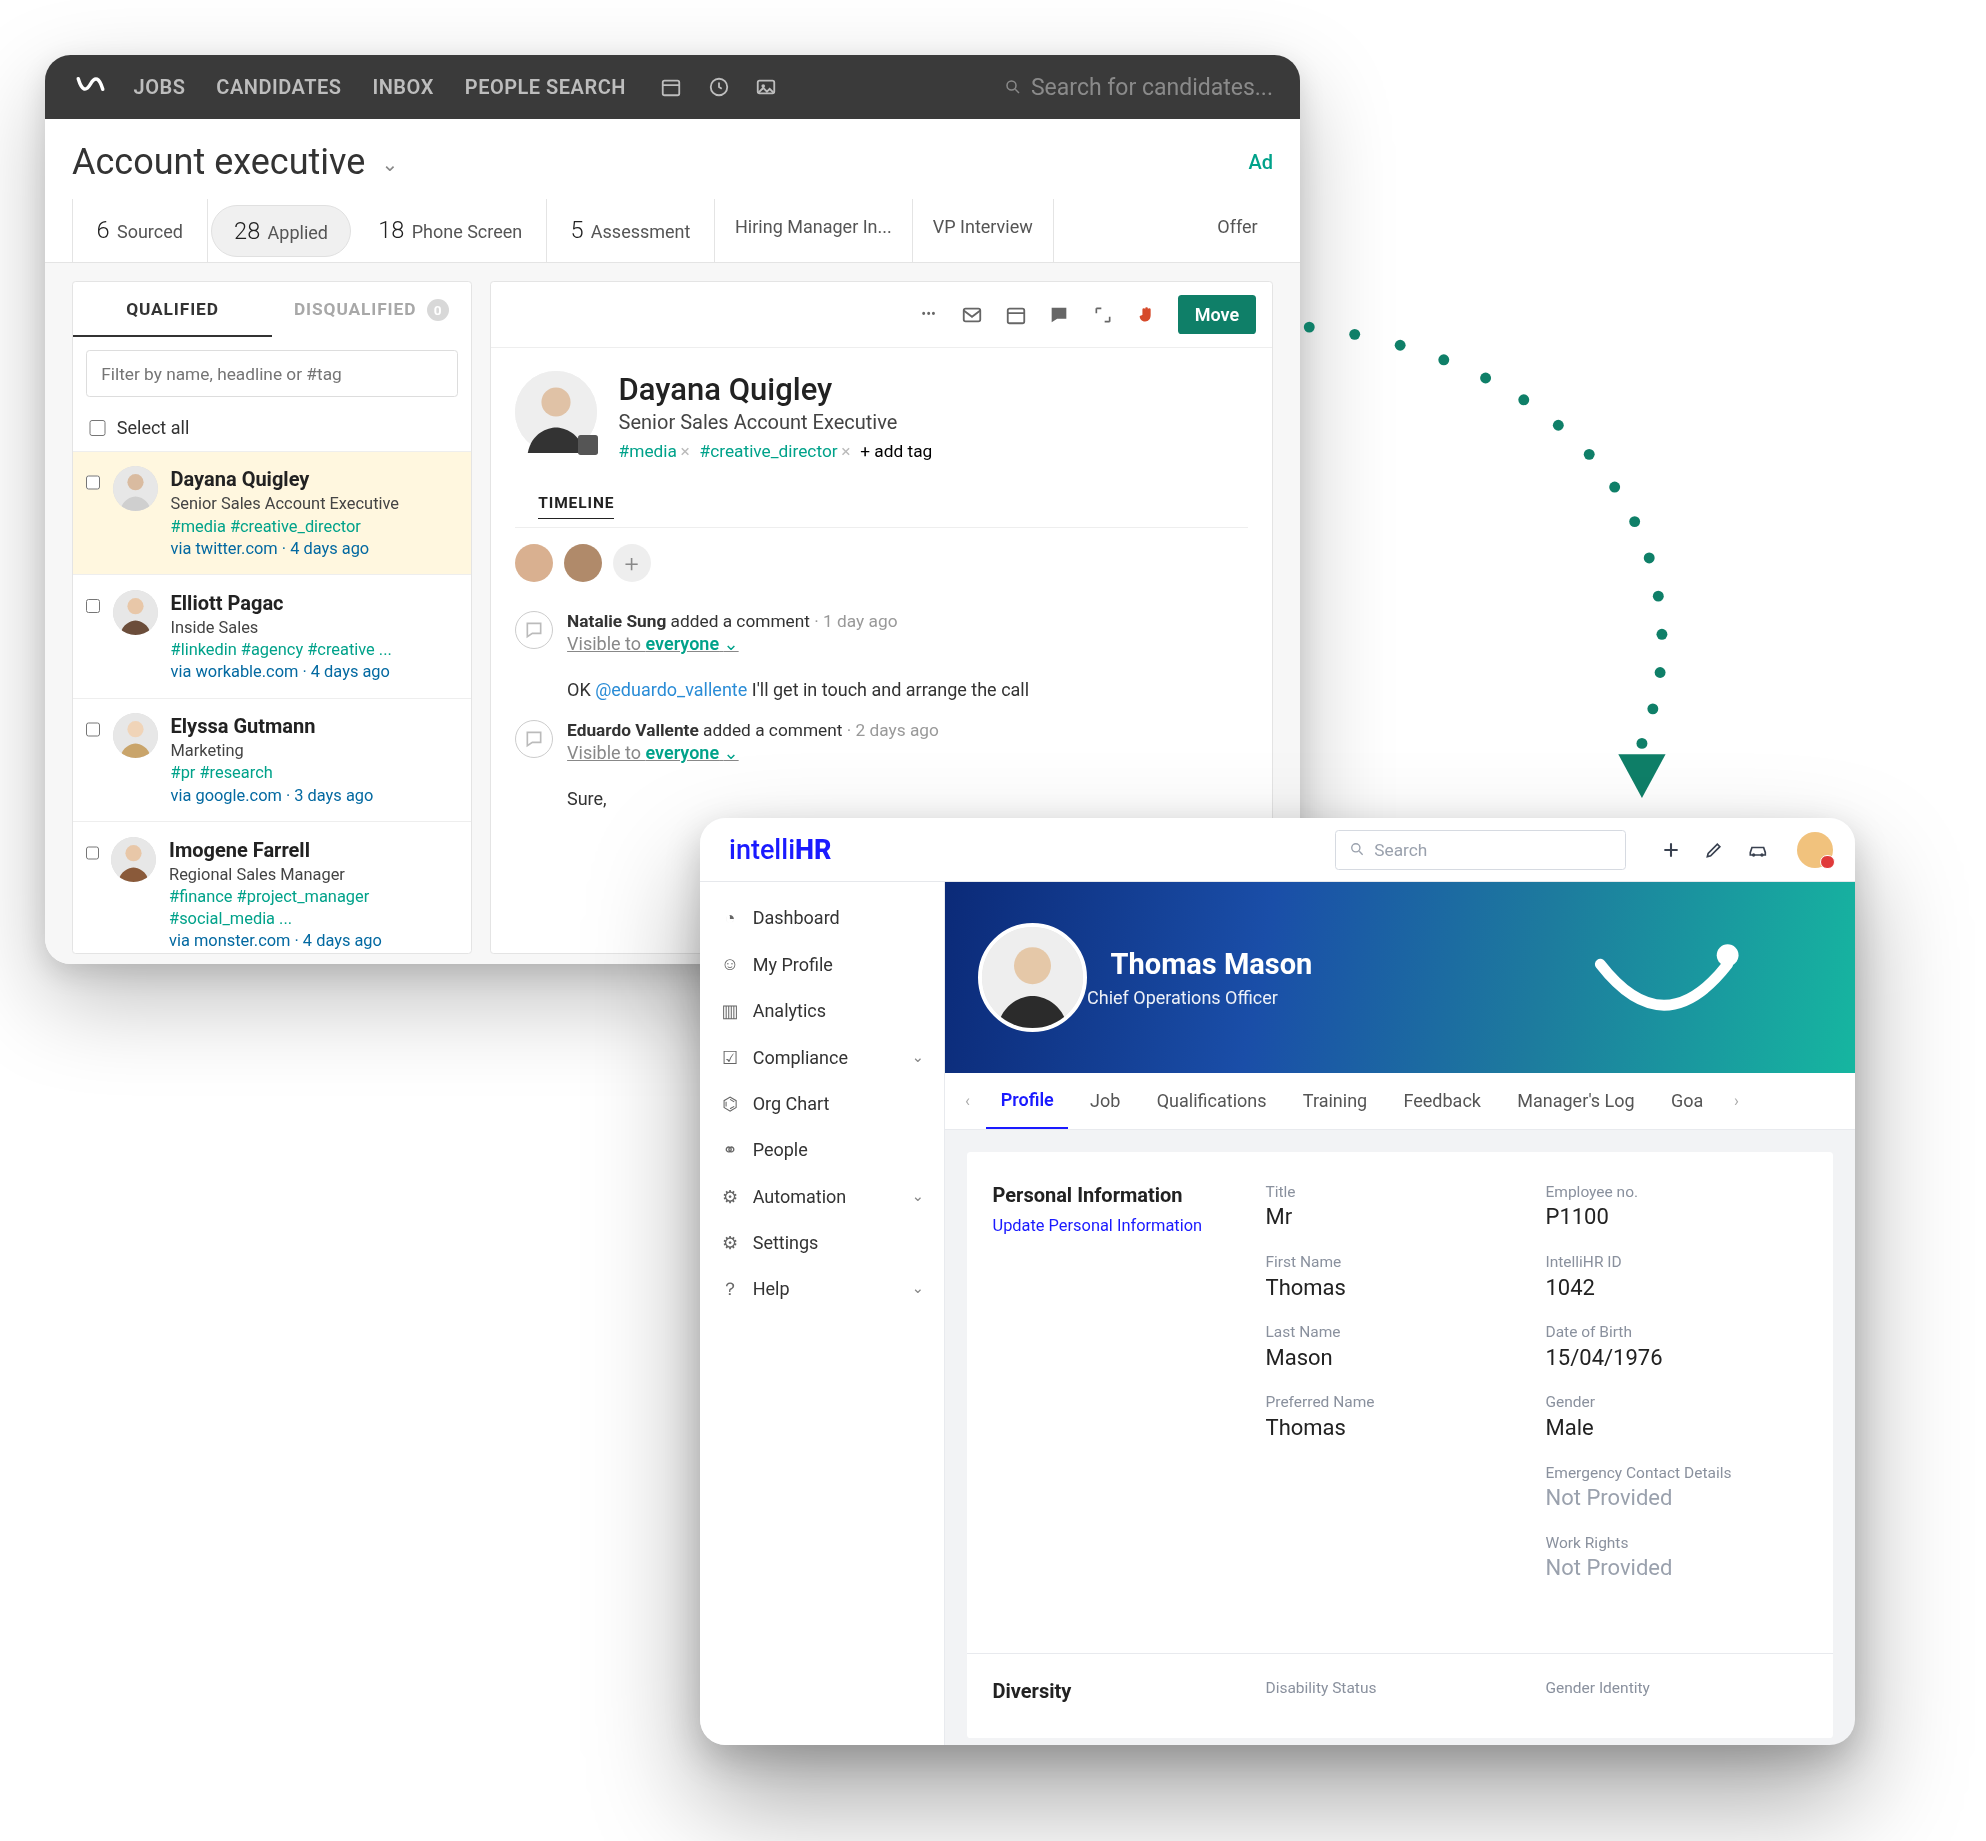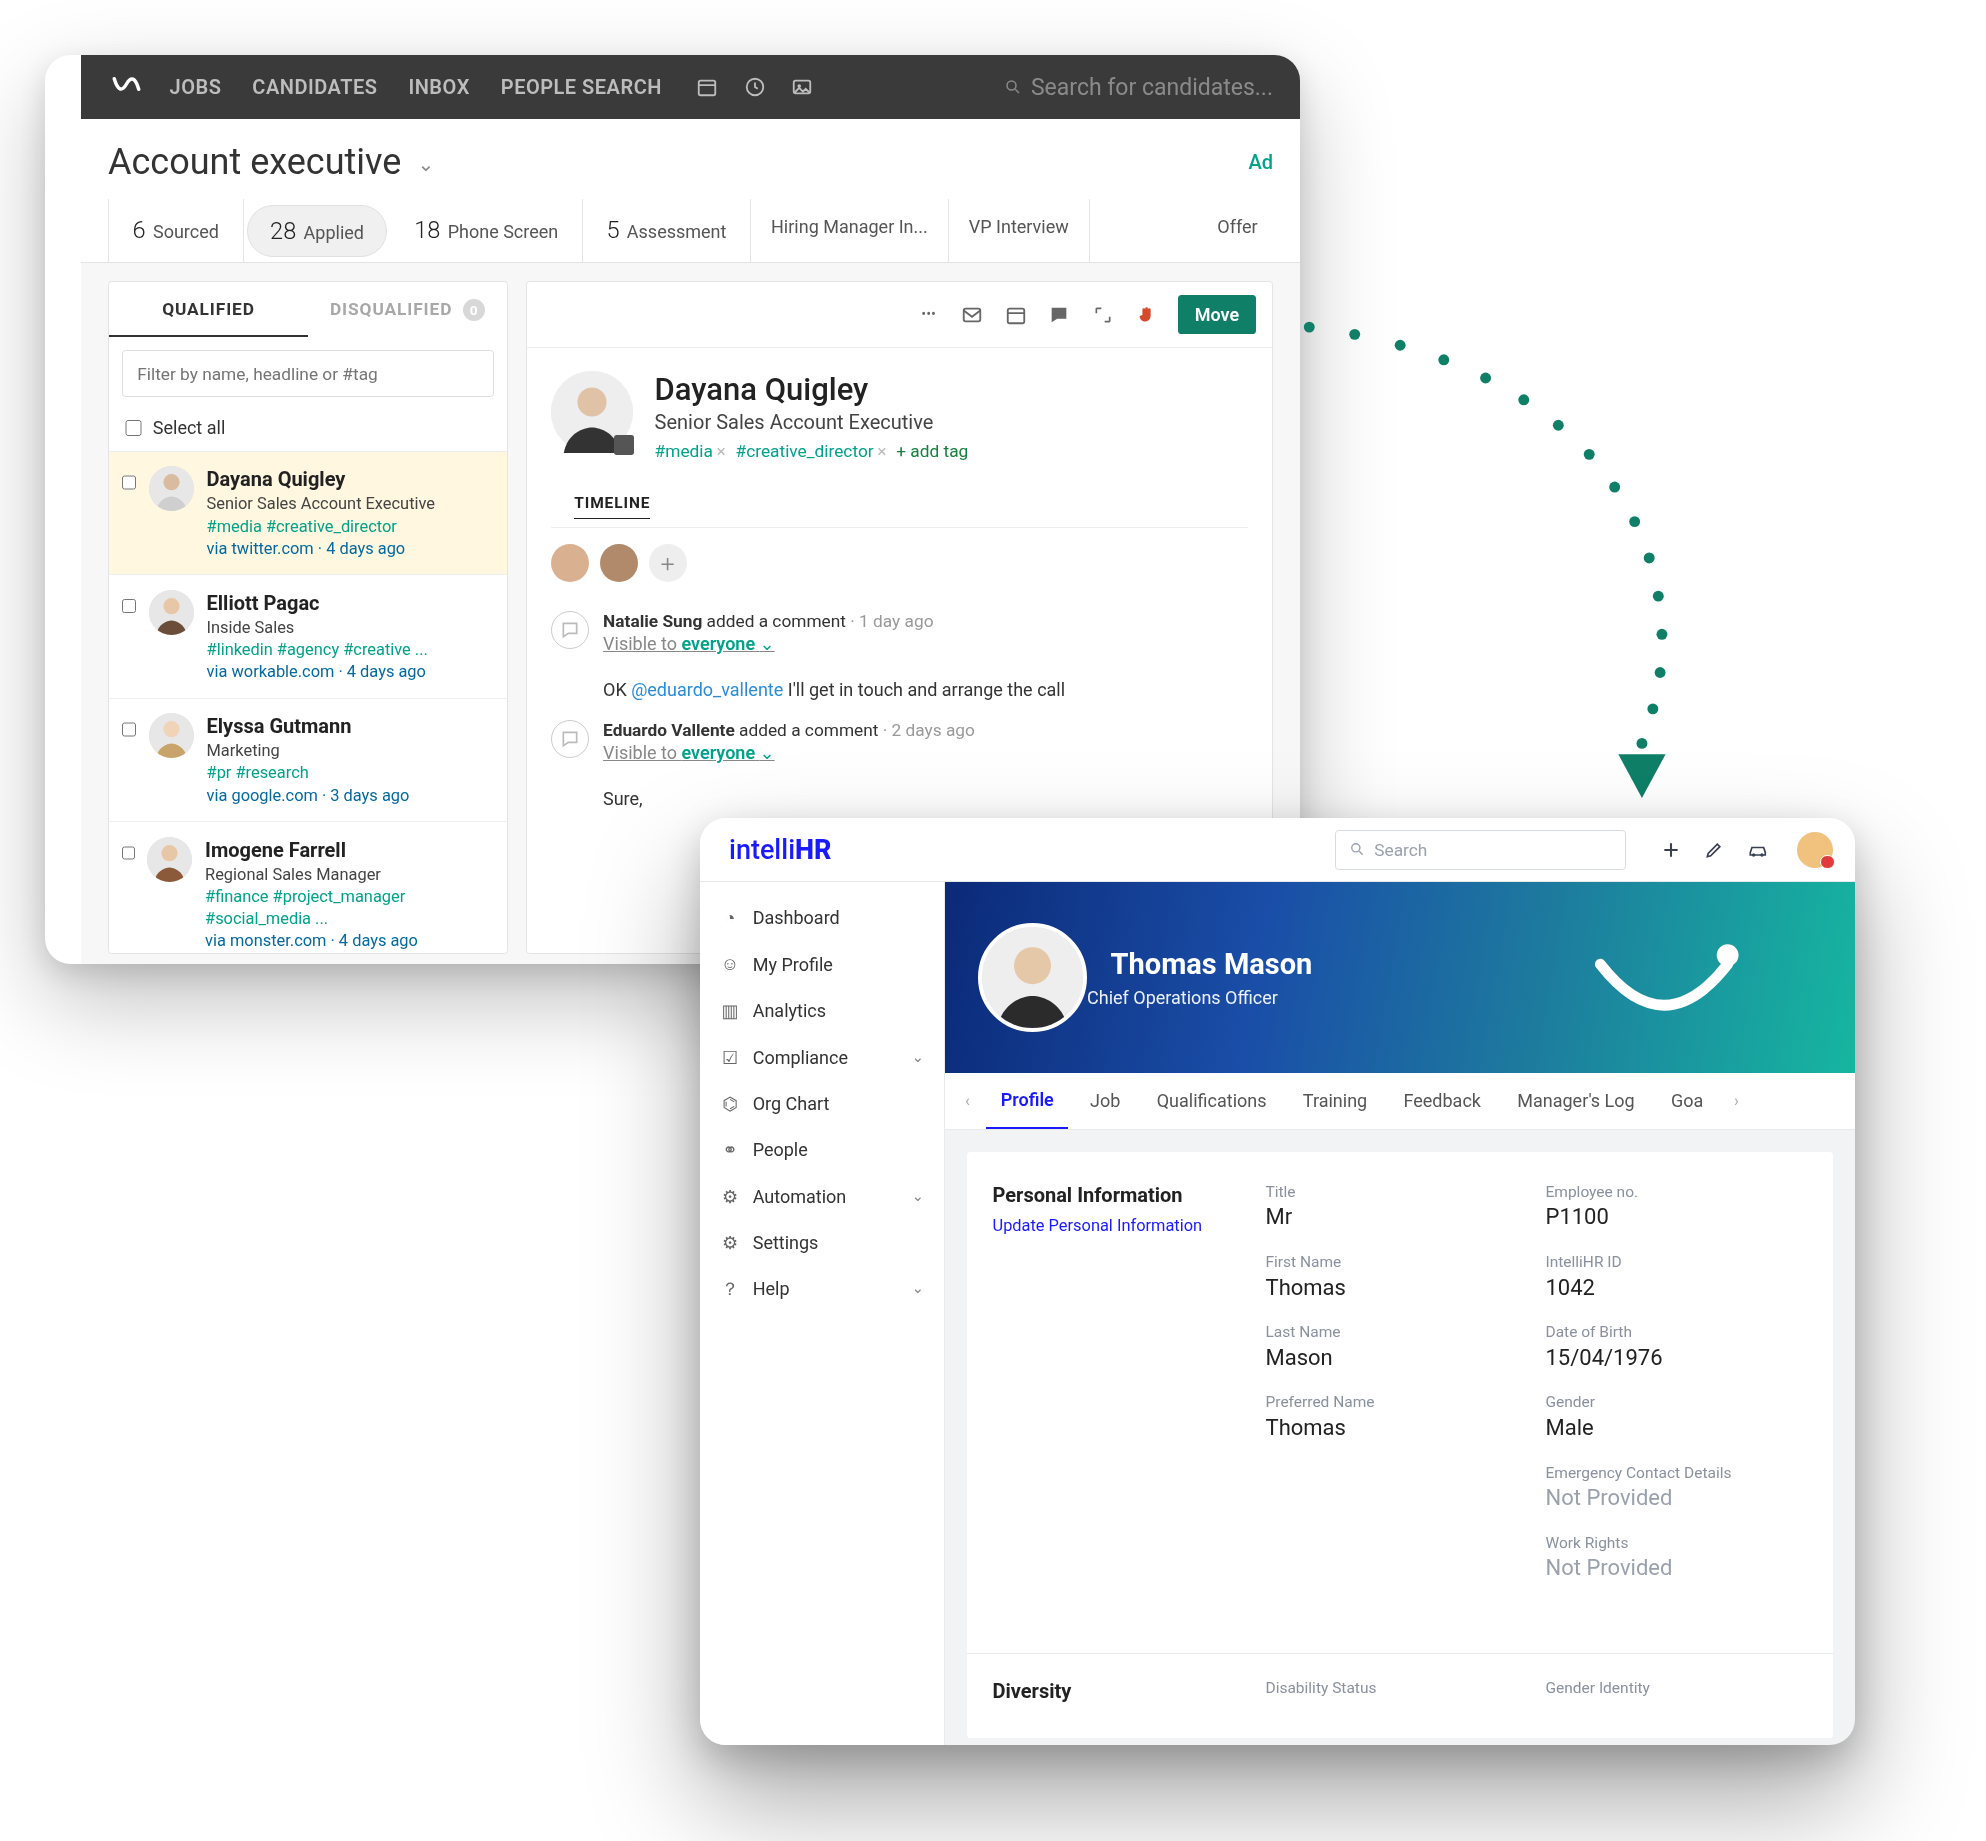--- a/index.html
+++ b/index.html
@@ -7,21 +7,20 @@
 
 
 .app-workable {
   position: absolute;
   top: 55px; left: 45px;
   width: 1255px; height: 909px;
   background: #fff;
   border-radius: 25.5px;
   box-shadow: 0 36px 91px rgba(0,0,0,.25), 0 9px 27px rgba(0,0,0,.12);
   overflow: hidden;
-  padding-left: 36px;
 }
 .w-topbar {
   background: #3a3a3a;
   height: 64px;
   display: flex; align-items: center;
   padding: 0 27px;
   gap: 25.5px;
   color: #bdbdbd;
   font-size: 20px;
   font-weight: 600;
@@ -88,21 +87,21 @@
 .w-move { background:#0f7f68; color:#fff; border-radius:3.6px; padding:9px 16.4px; font-size:18px; font-weight:600; cursor:pointer; }
 
 .w-profile { display:flex; gap:22px; padding: 23.6px 23.6px 9px 23.6px; }
 .w-profile .big-avatar { width:82px; height:82px; border-radius:50%; background:#eee; position:relative; }
 .w-profile .big-avatar::after { content:""; position:absolute; right:-1.8px; bottom:-1.8px; width:20px; height:20px; background:#555; border-radius:2.7px; }
 .w-profile-name { font-size:31px; font-weight:500; color:#222; }
 .w-profile-title { font-size:20px; color:#444; margin-top:1.8px; }
 .w-profile-tags { margin-top:7.3px; font-size:17.3px; }
 .w-profile-tags .tag { color:#00a28a; }
 .w-profile-tags .x { color:#bbb; margin: 0 5.5px 0 3.6px; }
-.w-profile-tags .add { color:#15803d; }
+.w-profile-tags .add { color:#000000; }
 
 .w-timeline-label { margin: 23.6px 23.6px 9px 23.6px; font-size:15.5px; font-weight:700; letter-spacing:0.9px; color:#222; border-bottom:1.8px solid #222; display:inline-block; padding-bottom:5.5px;}
 .hr { height:0.9px; background:#eee; margin: -0.9px 23.6px 0 23.6px; }
 
 .w-avatars-row { display:flex; gap:11px; align-items:center; padding: 16.4px 23.6px; }
 .w-sm-avatar { width:38px; height:38px; border-radius:50%; background:#ddd; }
 .w-add-circ { width:38px; height:38px; border-radius:50%; background:#eee; color:#888; display:flex; align-items:center; justify-content:center; font-size:23.6px; cursor:pointer;}
 
 .w-comment { display:flex; gap:14.5px; padding: 12.7px 23.6px; }
 .w-bubble-icon { width:38px; height:38px; border-radius:50%; border:1.8px solid #ccc; display:flex; align-items:center; justify-content:center; color:#aaa; flex-shrink:0;}

